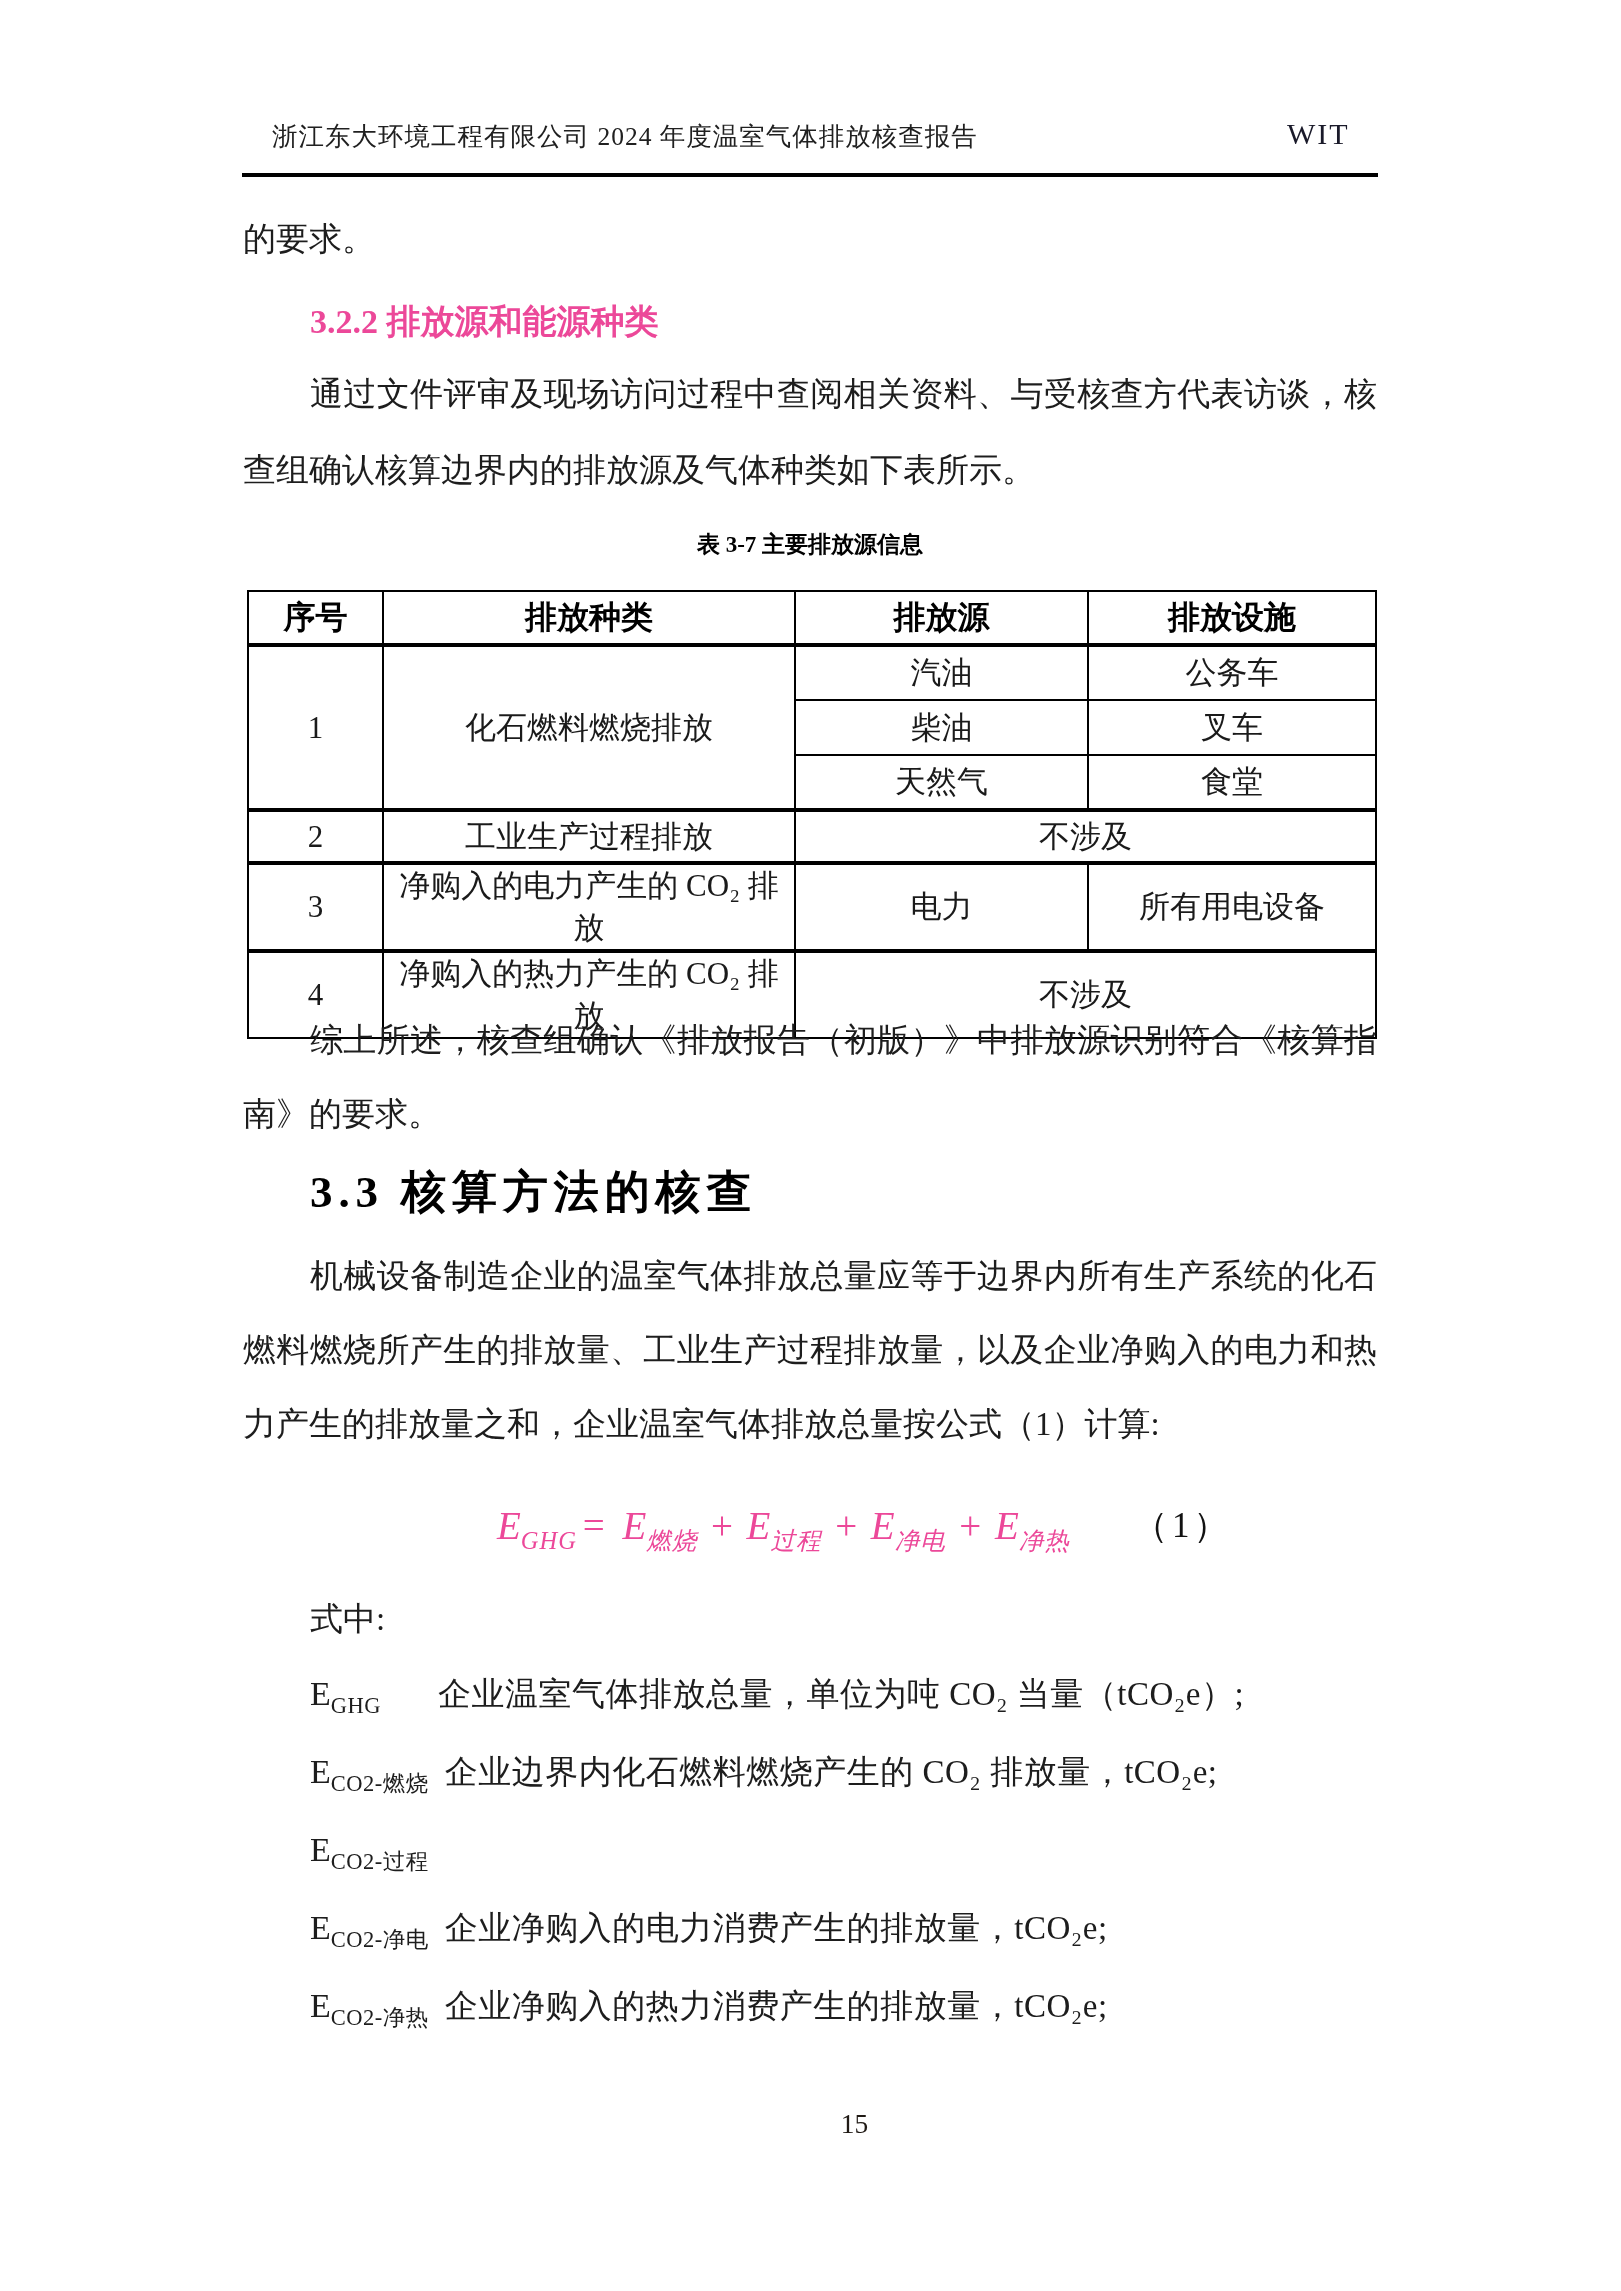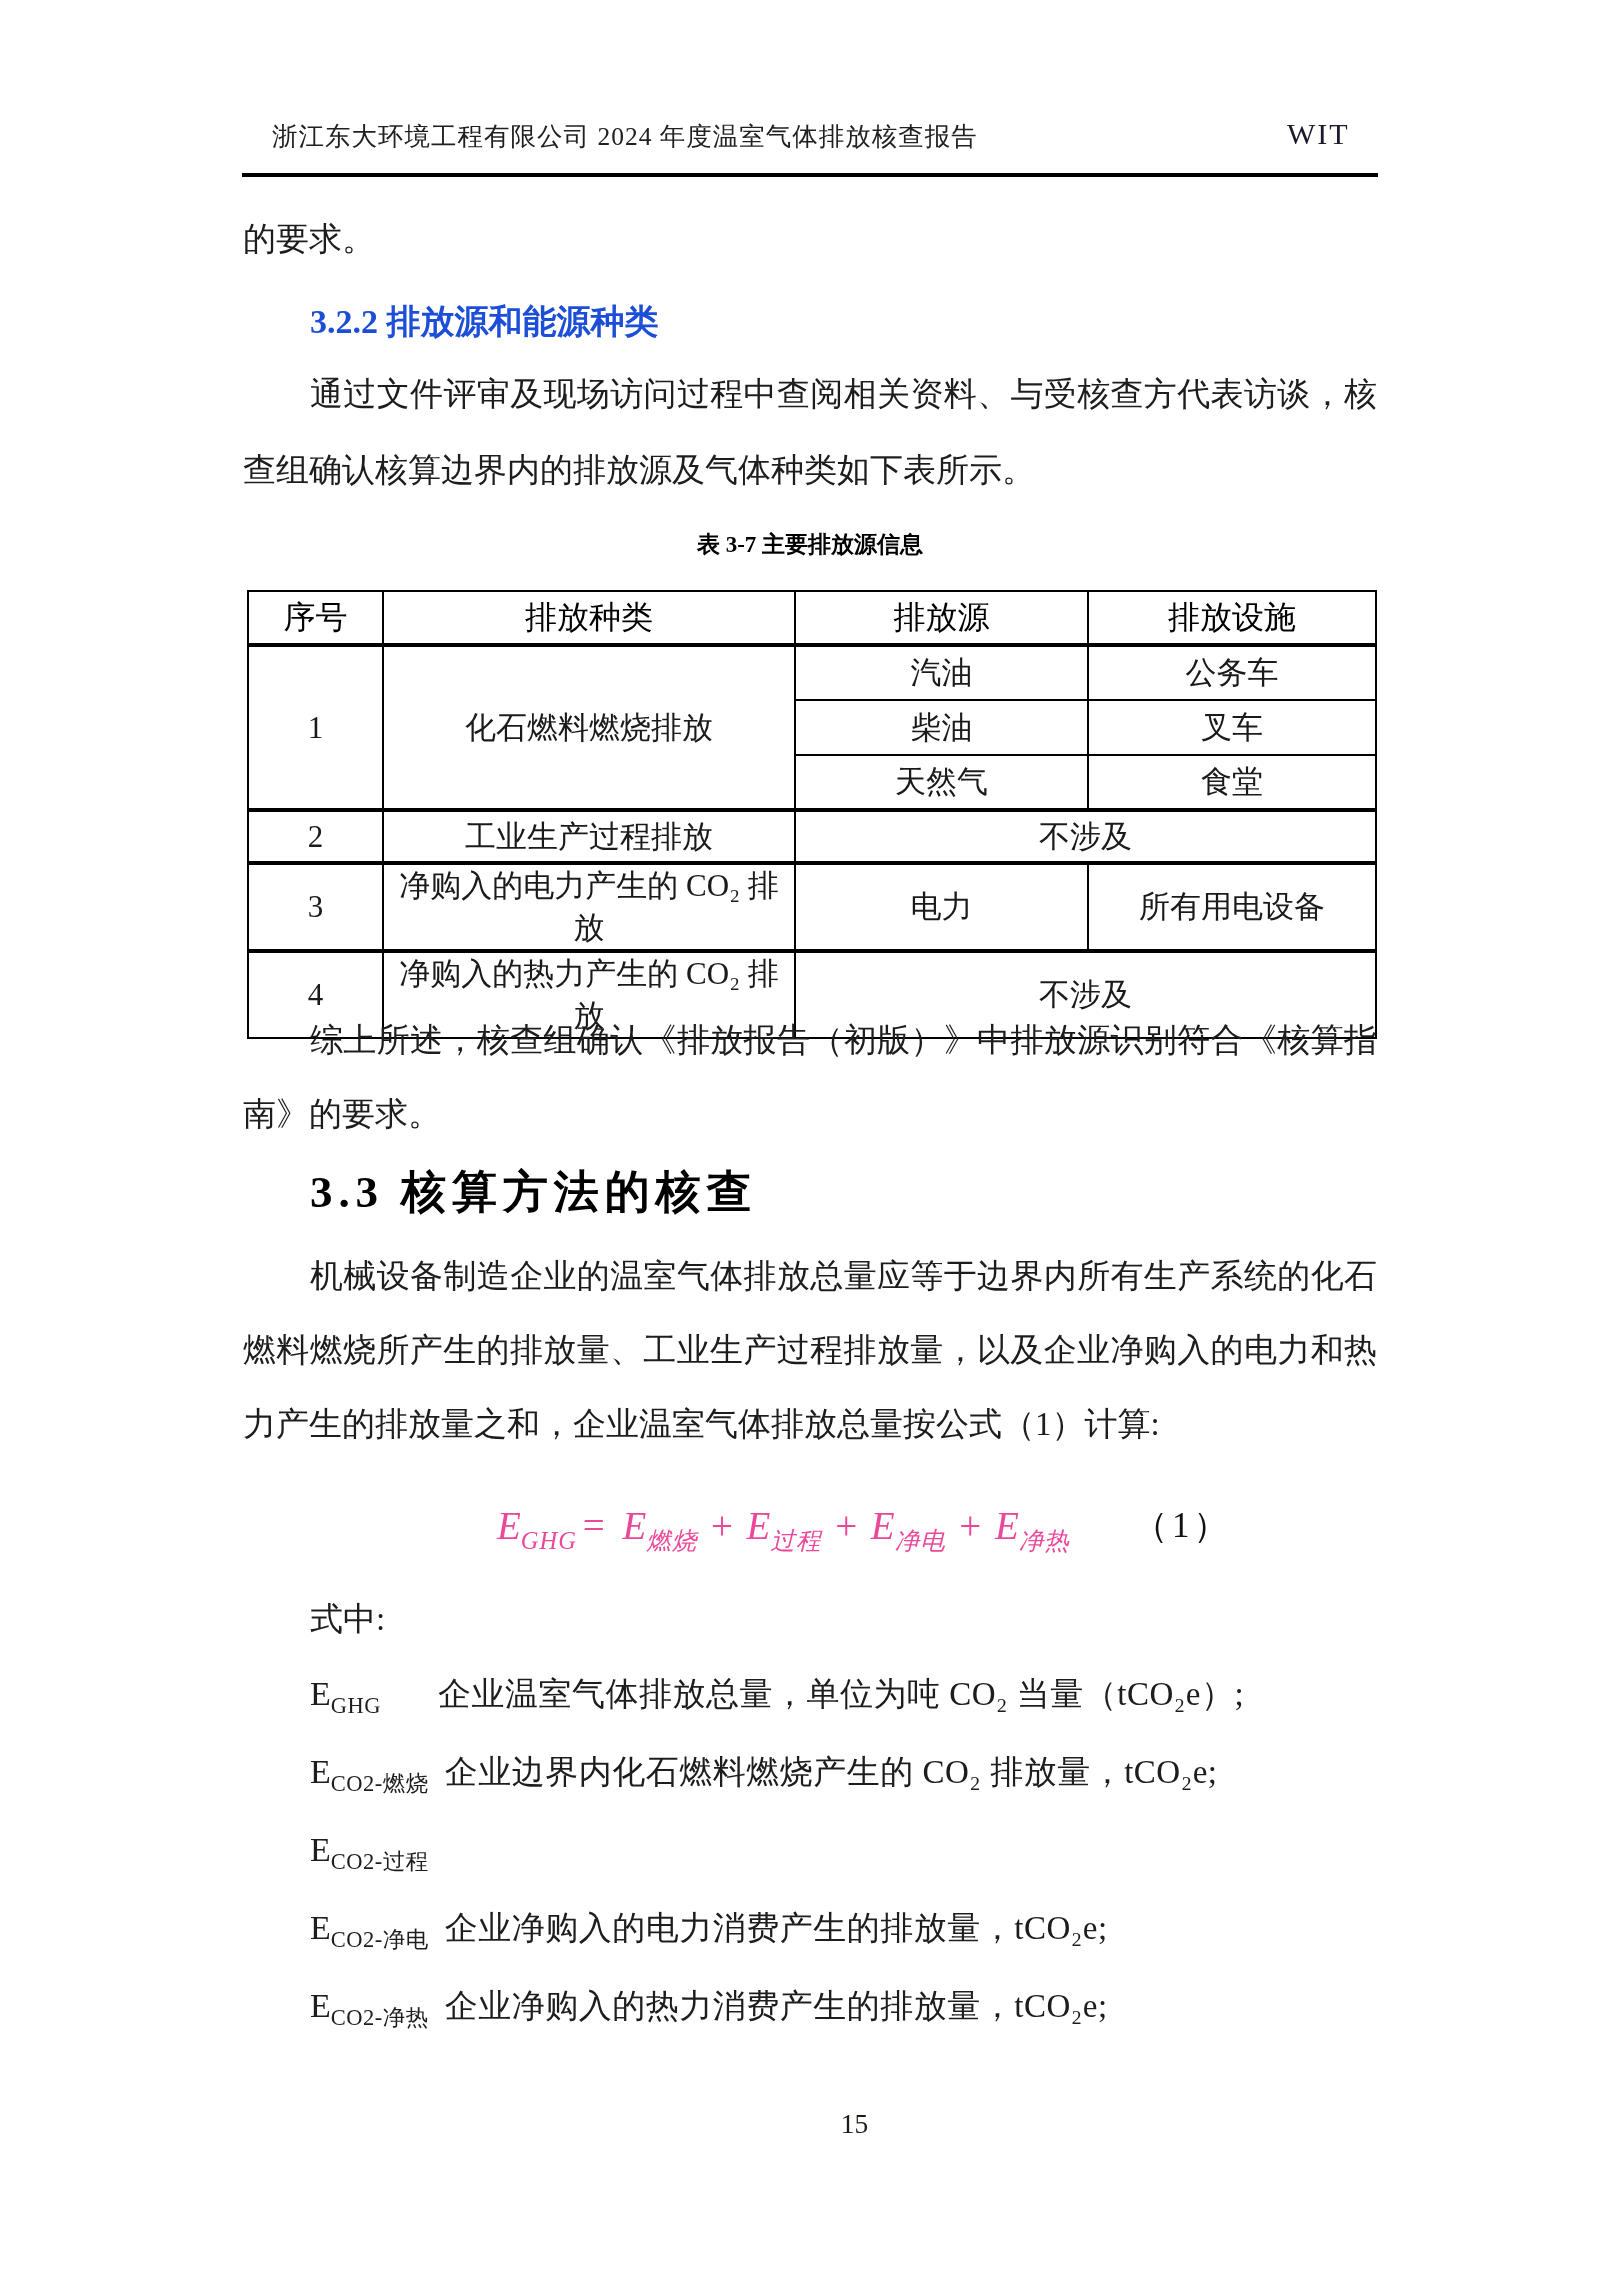--- a/index.html
+++ b/index.html
@@ -8,31 +8,31 @@
     background:#ffffff; overflow:hidden;
     font-family:"Liberation Serif","DejaVu Serif",serif;
     color:#1d1d1d;
   }
   
   .hdr-title { position:absolute; left:272px; top:120px; font-size:25.5px; line-height:33px; letter-spacing:1px; color:#202020; }
   .hdr-mark  { position:absolute; left:1287px; top:116px; font-size:30px; line-height:35px; letter-spacing:2px; color:#1a1a2a;text-align:center; }
   .hdr-rule  { position:absolute; left:242px; top:173px; width:1136px; height:3.9px; background:#000; }
   
   .carryover { position:absolute; left:243px; top:218px; font-size:33px; line-height:43px; }
-  .h322 { position:absolute; left:310px; top:300px; font-size:34px; line-height:43px; font-weight:bold; color:#1d4ed8; }
+  .h322 { position:absolute; left:310px; top:300px; font-size:34px; line-height:43px; font-weight:bold; color:#ec4899; }
   .para { position:absolute; left:243px; width:1134px; font-size:33px; text-align:justify; text-indent:67px; }
   .para-review     { top:356px;  line-height:76px; }
   .para-conclusion { top:1003px; line-height:74px; }
   .para-method     { top:1239px; line-height:74px; }
   .tbl-caption { position:absolute; left:243px; top:523px; width:1134px; text-align:center; font-size:23px; line-height:43px; font-weight:bold; color:#000; }
   .h33 { position:absolute; left:310px; top:1164px; font-size:45px; line-height:57px; font-weight:bold; letter-spacing:5.9px; color:#000; }
   
   .src-table { position:absolute; left:247px; top:590px; width:1128px; border-collapse:collapse; table-layout:fixed; }
   .src-table th, .src-table td { border:2.9px solid #000; text-align:center; vertical-align:middle; padding:0; font-size:31px; color:#1a1a1a; overflow:hidden; }
-  .src-table th { font-size:32px; font-weight:normal; border-bottom:4.9px solid #000; color:#000; }
+  .src-table th { font-size:32px; font-weight:bold; border-bottom:4.9px solid #000; color:#000; }
   .src-table tr.main-sep td { border-top:4.9px solid #000; }
   .row-head { height:54px; }
   .row-sub  { height:55px; }
   .row-main { height:53px; }
   
   .formula-row { position:absolute; left:243px; top:1494px; width:1134px; height:63px; }
   .formula-math { position:absolute; left:254px; top:0; font-style:italic; font-size:39px; line-height:63px; white-space:nowrap; color:#ec4899; }
   .formula-math sub { font-size:24.5px; font-style:italic; vertical-align:-9.8px; letter-spacing:1px; }
   .formula-op { display:inline-block; margin:0 13.7px; font-style:normal; }
   .formula-eq { display:inline-block; margin:0 17.6px 0 5.9px; font-style:normal; }

